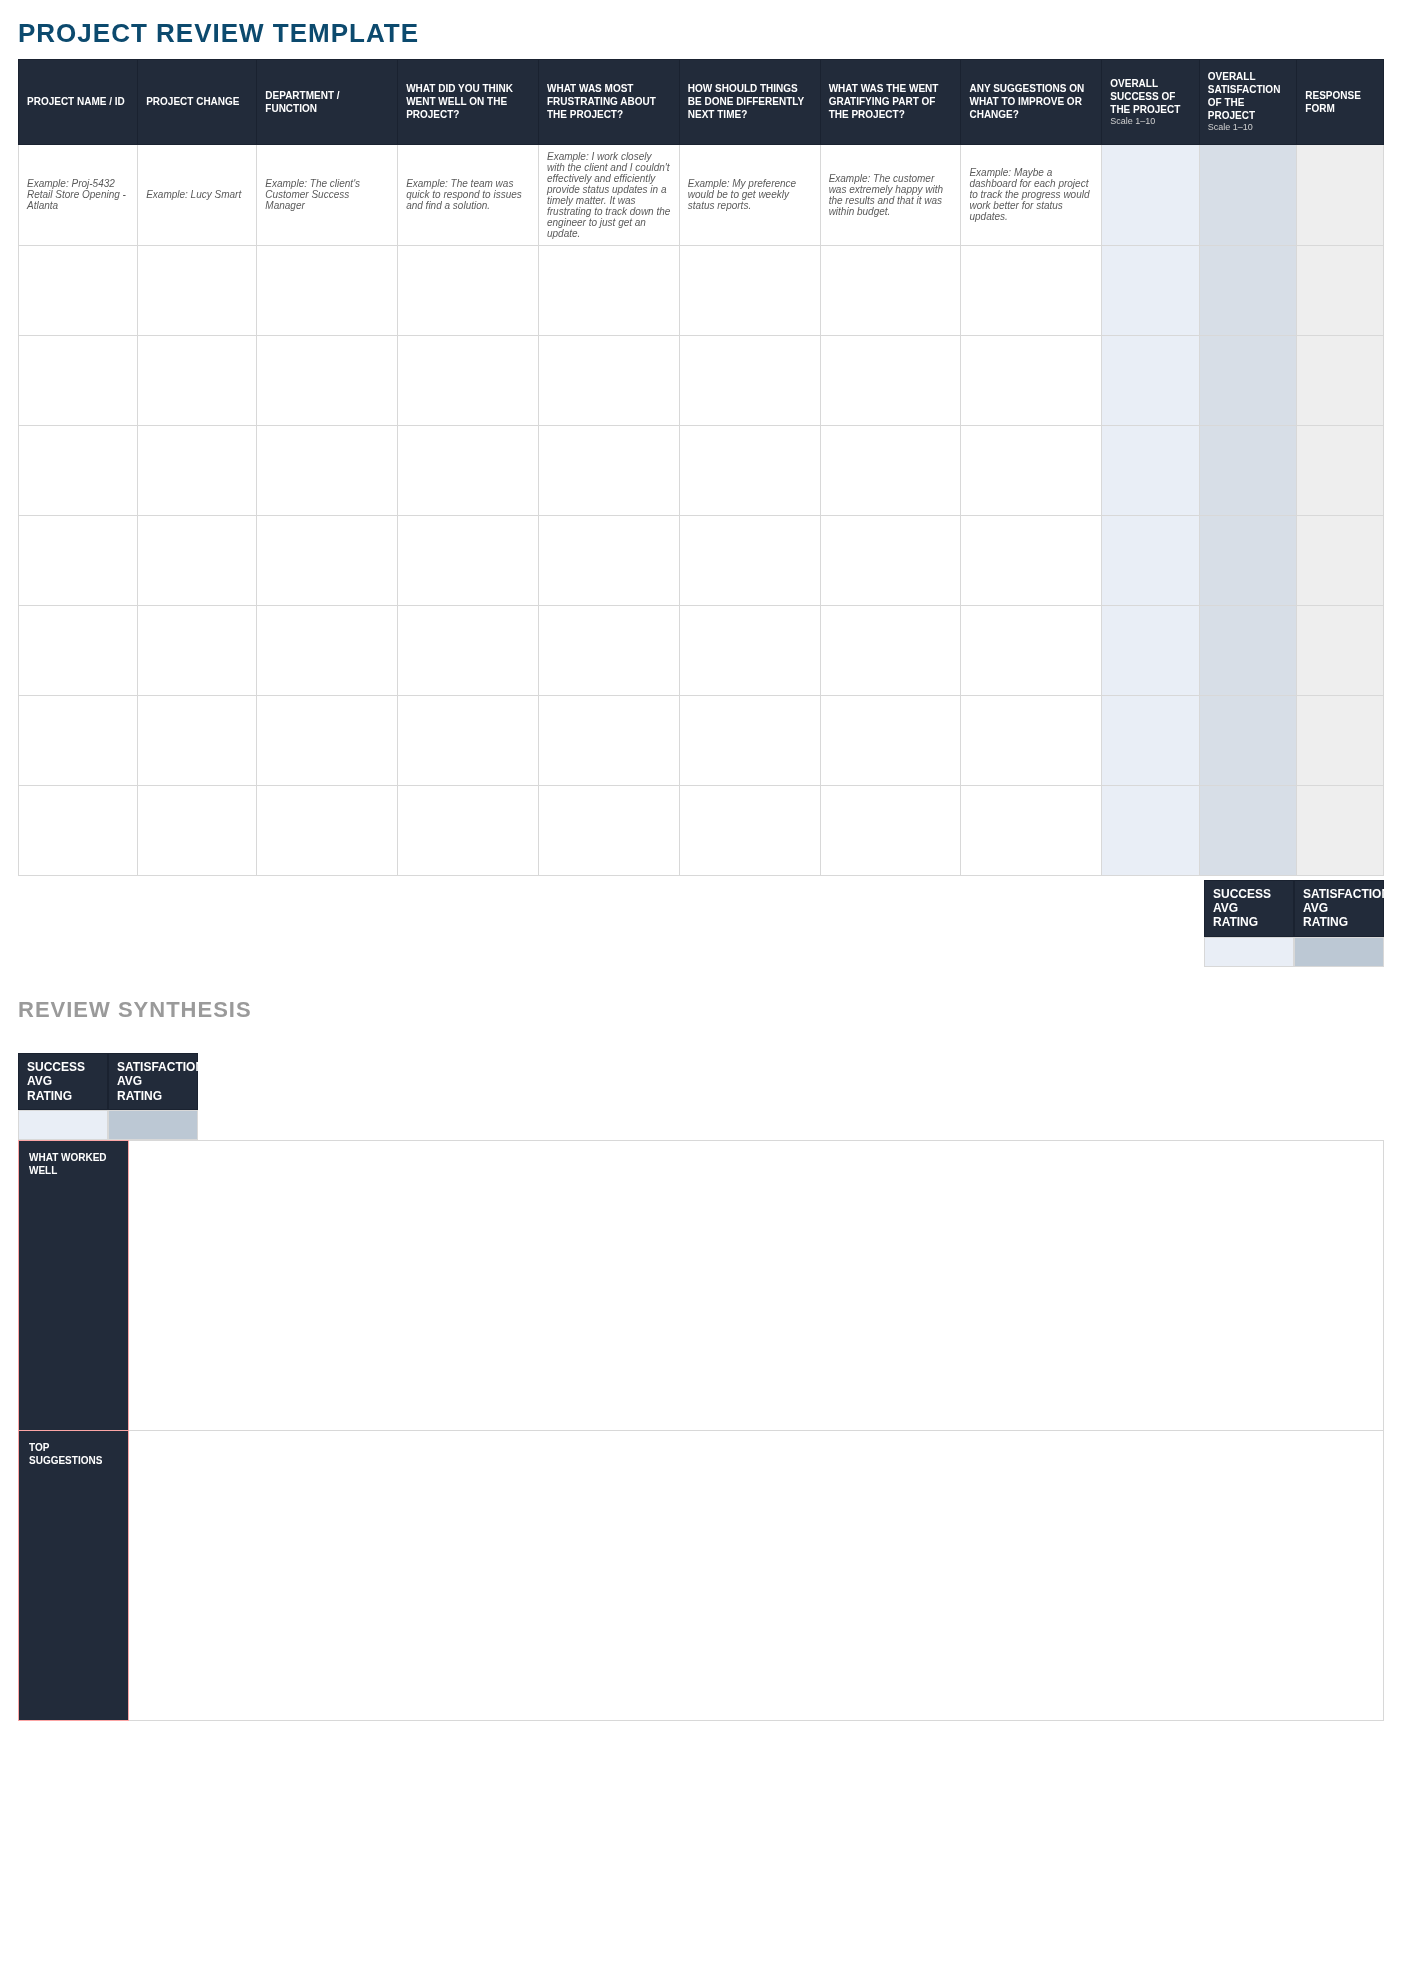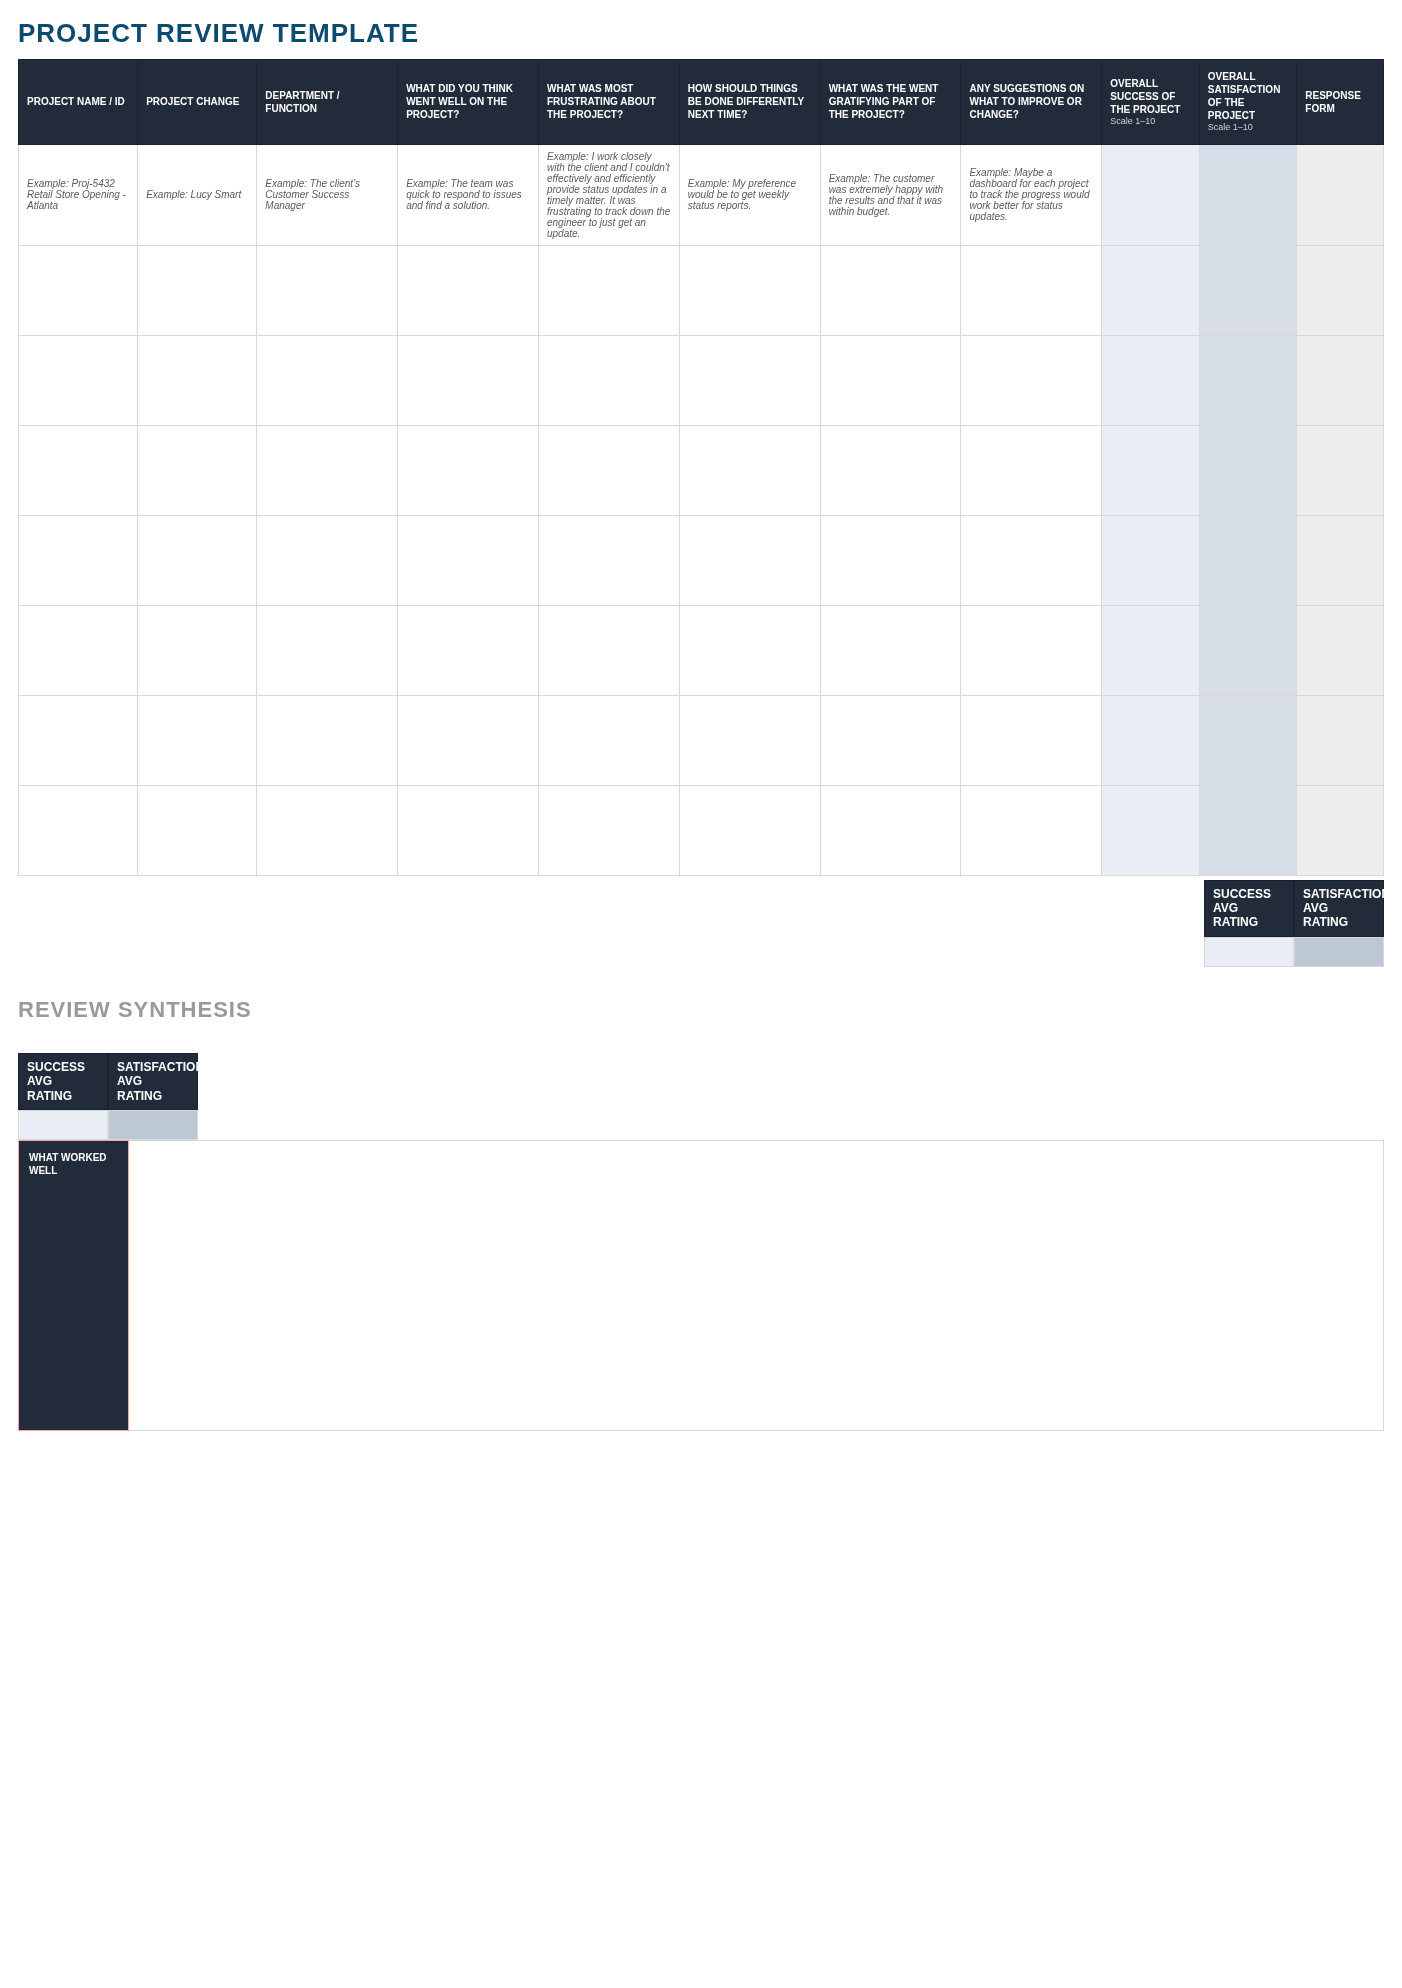--- a/index.html
+++ b/index.html
@@ -292,14 +292,18 @@
     </div>
   </div>
 </div>
 
 <table class="synth">
   <tbody>
       <tr>
     <td class="label">WHAT WORKED WELL</td>
     <td class="field"></td>
   </tr>
+  <tr>
+    <td class="label">TOP SUGGESTIONS</td>
+    <td class="field"></td>
+  </tr>
 </tbody>
   </table>
 
 </body></html>

